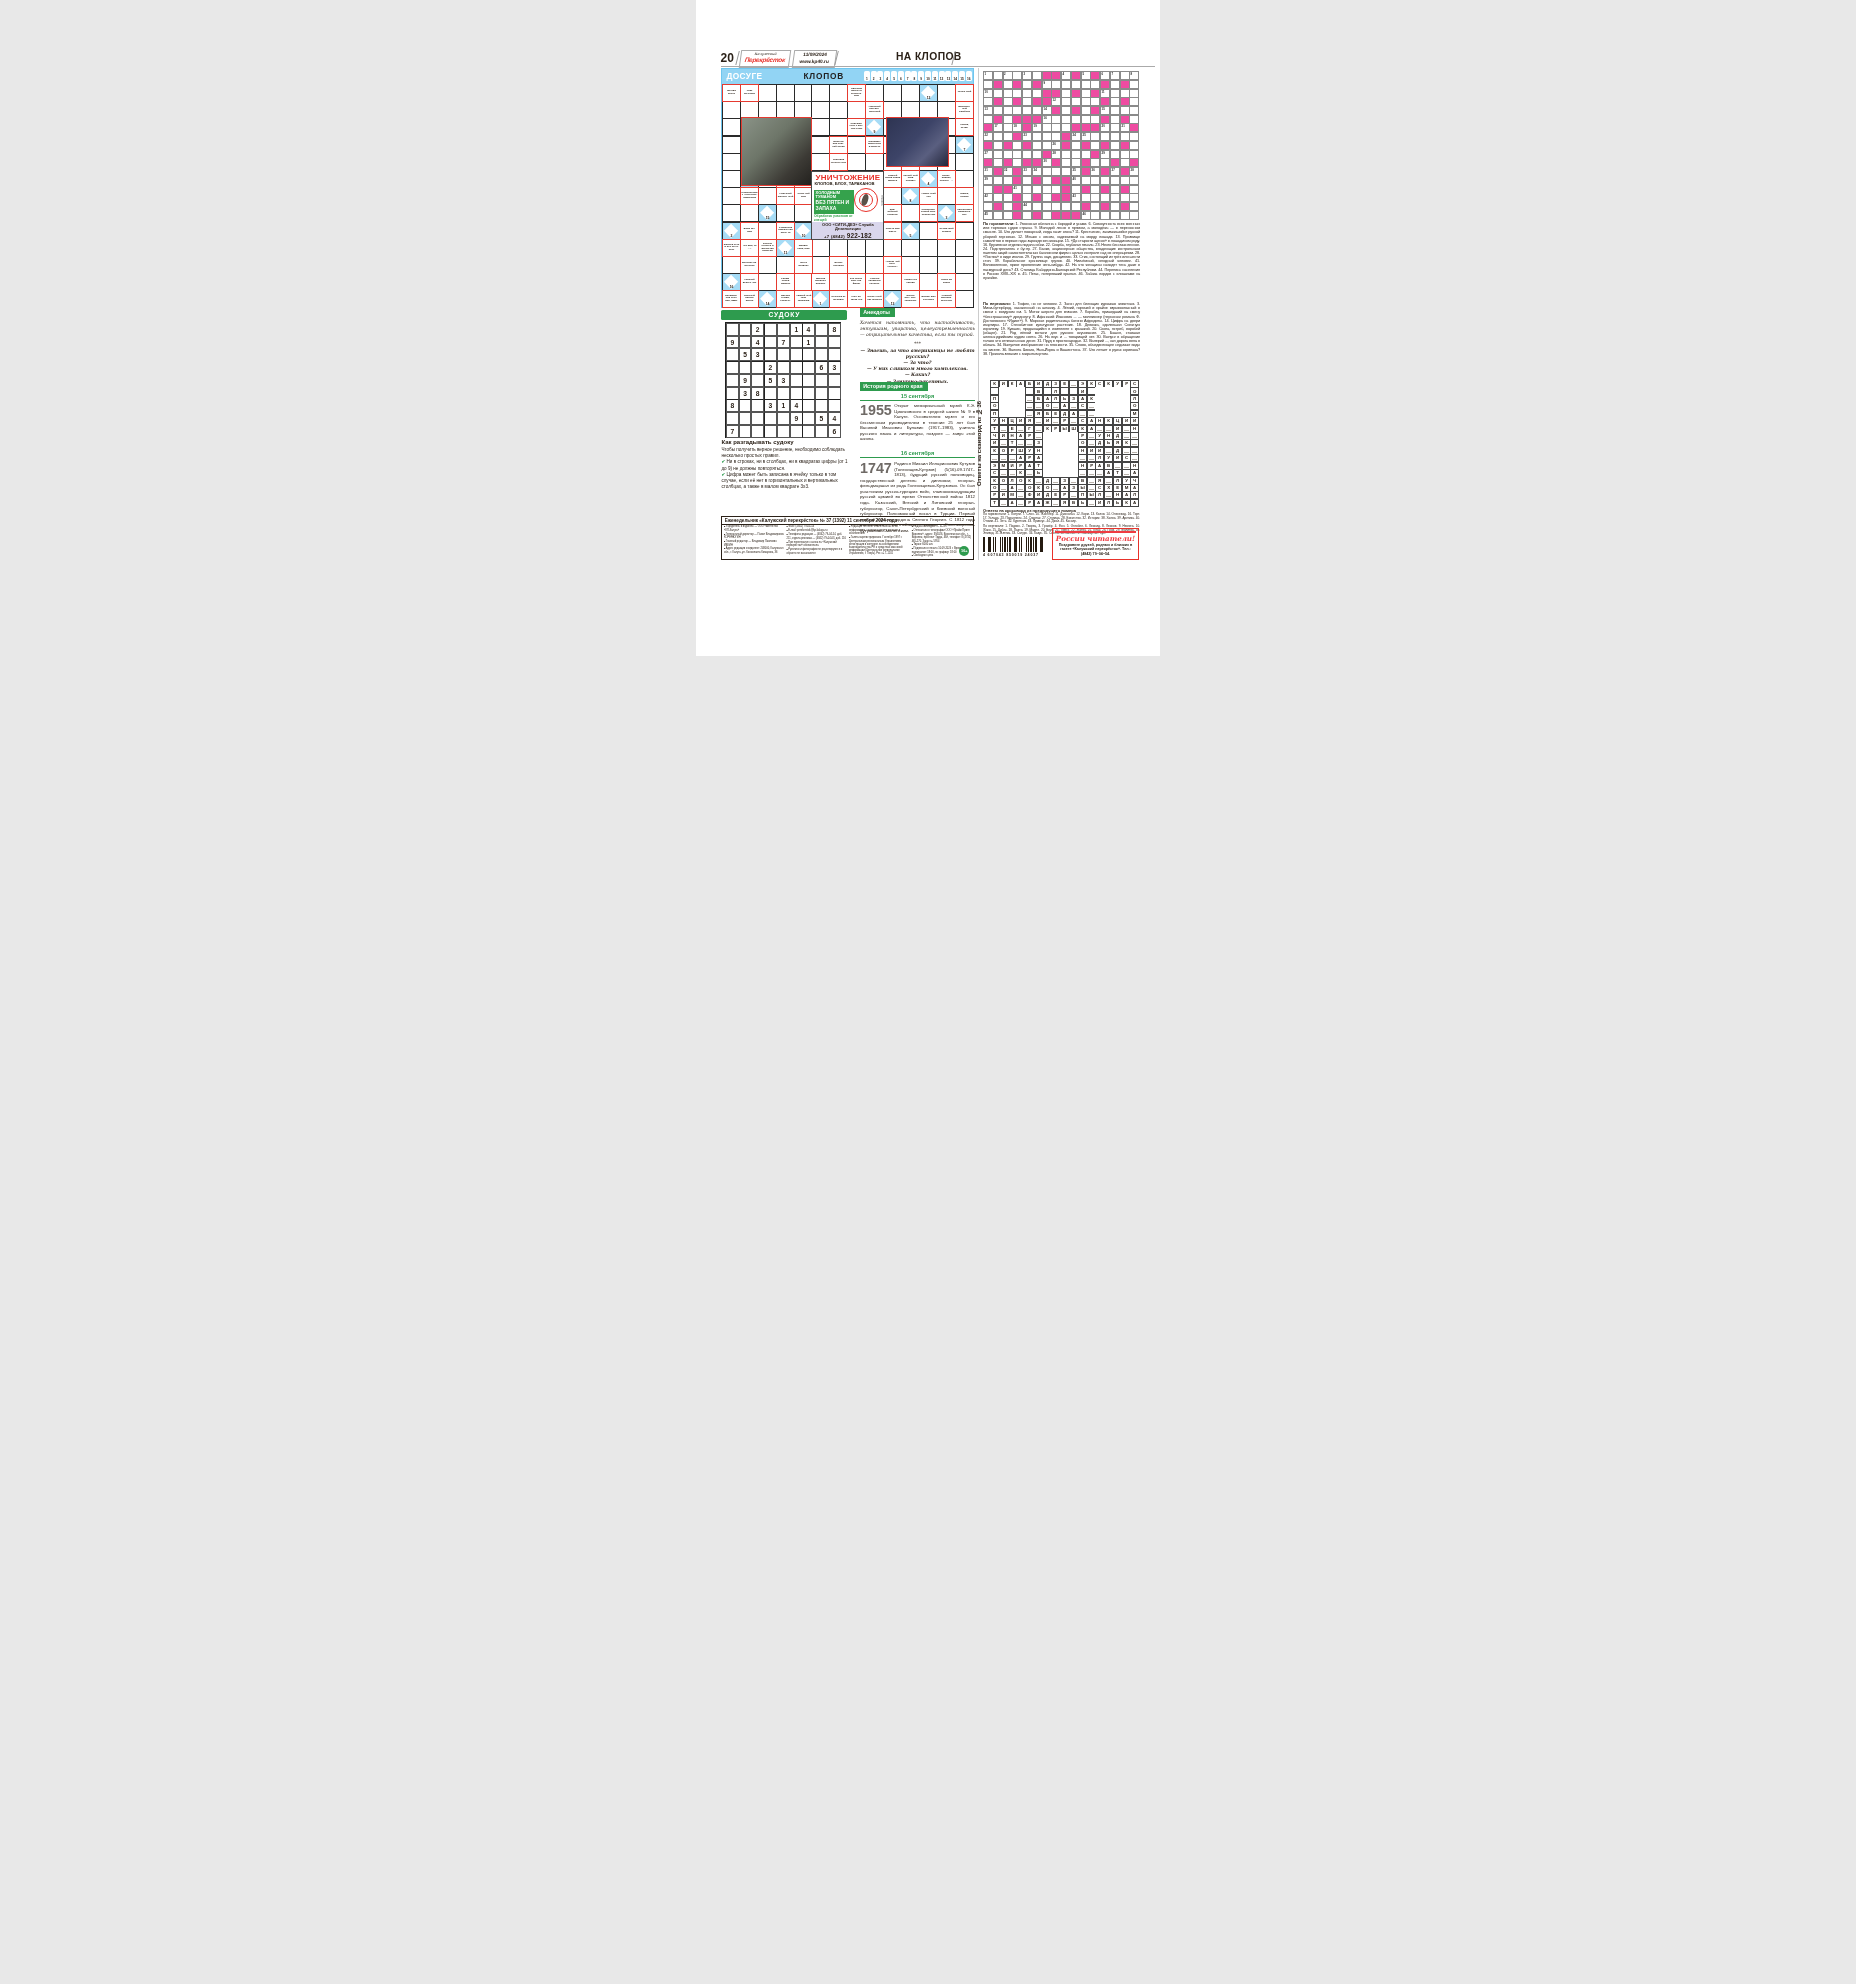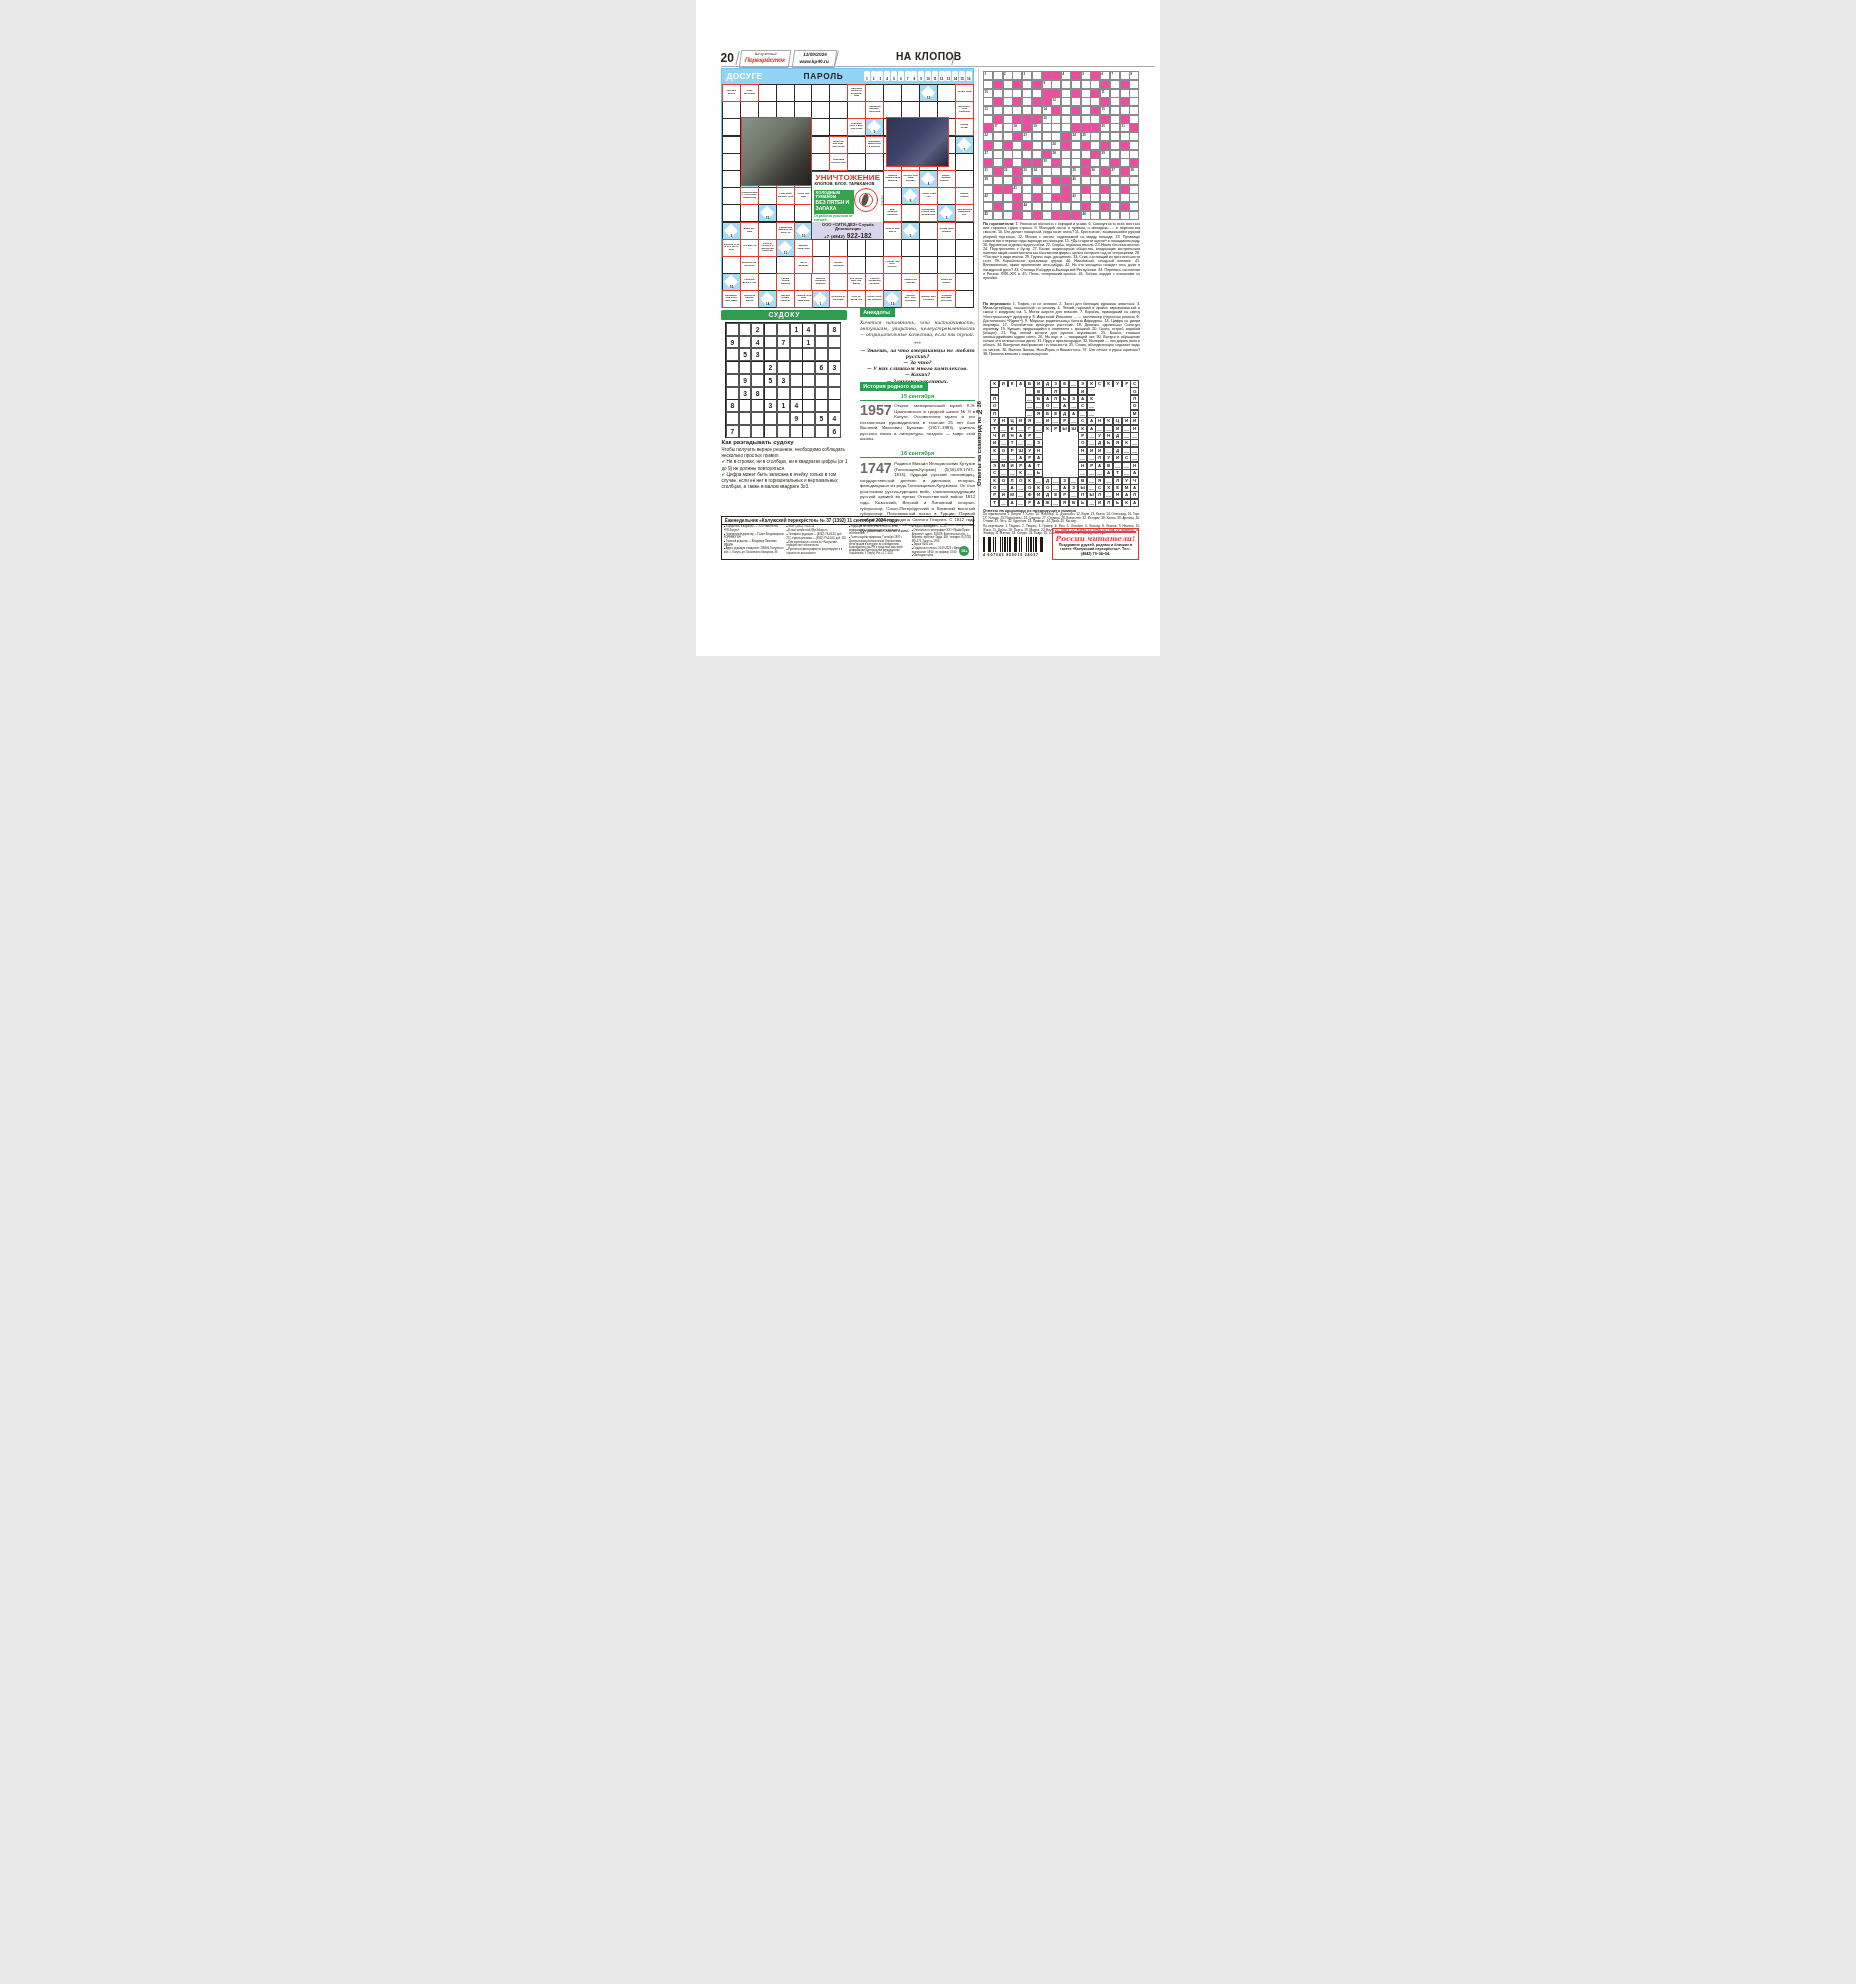--- a/index.html
+++ b/index.html
@@ -125,21 +125,21 @@
     <div>www.kp40.ru</div>
   </div>
   <div class="hdr-slash" style="left:140px"></div>
   <div class="hdr-section">НА КЛОПОВ</div>
   <div class="hdr-slash" style="left:257px"></div>
   <div class="hdr-rule"></div>
 
   <div class="scanword">
     <div class="sw-titlebar">
       <span class="sw-title-left">ДОСУГЕ</span>
-      <span class="sw-title-right">ПАРОЛЬ</span>
+      <span class="sw-title-right">КЛОПОВ</span>
       <div class="sw-nums" id="sw-nums">
           <div class="sw-num">1</div>
           <div class="sw-num">2</div>
           <div class="sw-num">3</div>
           <div class="sw-num">4</div>
           <div class="sw-num">5</div>
           <div class="sw-num">6</div>
           <div class="sw-num">7</div>
           <div class="sw-num">8</div>
           <div class="sw-num">9</div>
@@ -573,21 +573,21 @@
       <div class="b">— Знаешь, за что американцы не любят русских?</div>
       <div class="b">— За что?</div>
       <div class="b">— У них слишком много комплексов.</div>
       <div class="b">— Каких?</div>
       <div class="b">— Зенитно-ракетных.</div>
     </div>
   <div class="green-tag" style="left:164px;top:382px;">История родного края</div>
   <div id="history-body">
       <div class="hist-date" style="left: 164px; top: 393px;">15 сентября</div>
       <div class="hist-rule" style="left: 164px; top: 400px;"></div>
-      <div class="hist-text" style="left: 164px; top: 403px;"><span class="hist-year">1957</span>Открыт мемориальный музей К.Э. Циолковского в средней школе № 9 в Калуге. Основателем музея и его бессменным руководителем в течение 25 лет был Василий Иванович Булавин (1917–1983), учитель русского языка и литературы, позднее — завуч этой школы.</div>
+      <div class="hist-text" style="left: 164px; top: 403px;"><span class="hist-year">1955</span>Открыт мемориальный музей К.Э. Циолковского в средней школе № 9 в Калуге. Основателем музея и его бессменным руководителем в течение 25 лет был Василий Иванович Булавин (1917–1983), учитель русского языка и литературы, позднее — завуч этой школы.</div>
       <div class="hist-date" style="left: 164px; top: 450px;">16 сентября</div>
       <div class="hist-rule" style="left: 164px; top: 457px;"></div>
       <div class="hist-text" style="left: 164px; top: 461px;"><span class="hist-year">1747</span>Родился Михаил Илларионович Кутузов (Голенищев-Кутузов) (5(16).09.1747–1813), будущий русский полководец, государственный деятель и дипломат, генерал-фельдмаршал из рода Голенищевых-Кутузовых. Он был участником русско-турецких войн, главнокомандующим русской армией во время Отечественной войны 1812 года. Казанский, Вятский и Литовский генерал-губернатор, Санкт-Петербургский и Киевский военный губернатор. Полномочный посол в Турции. Первый полный кавалер ордена Святого Георгия. С 1812 года именовался светлейшим князем Голенищевым-Кутузовым-Смоленским.</div>
     </div>
 
   <div class="imprint">
     <div class="imp-head">Еженедельник «Калужский перекрёсток»  № 37 (1392) 11 сентября 2024 года</div>
     <div class="imp-cols" id="imp-cols">
         <div class="imp-col">
           <div class="imp-item">Учредитель и издатель — ООО «Агентство «КП-Калуга»</div>

